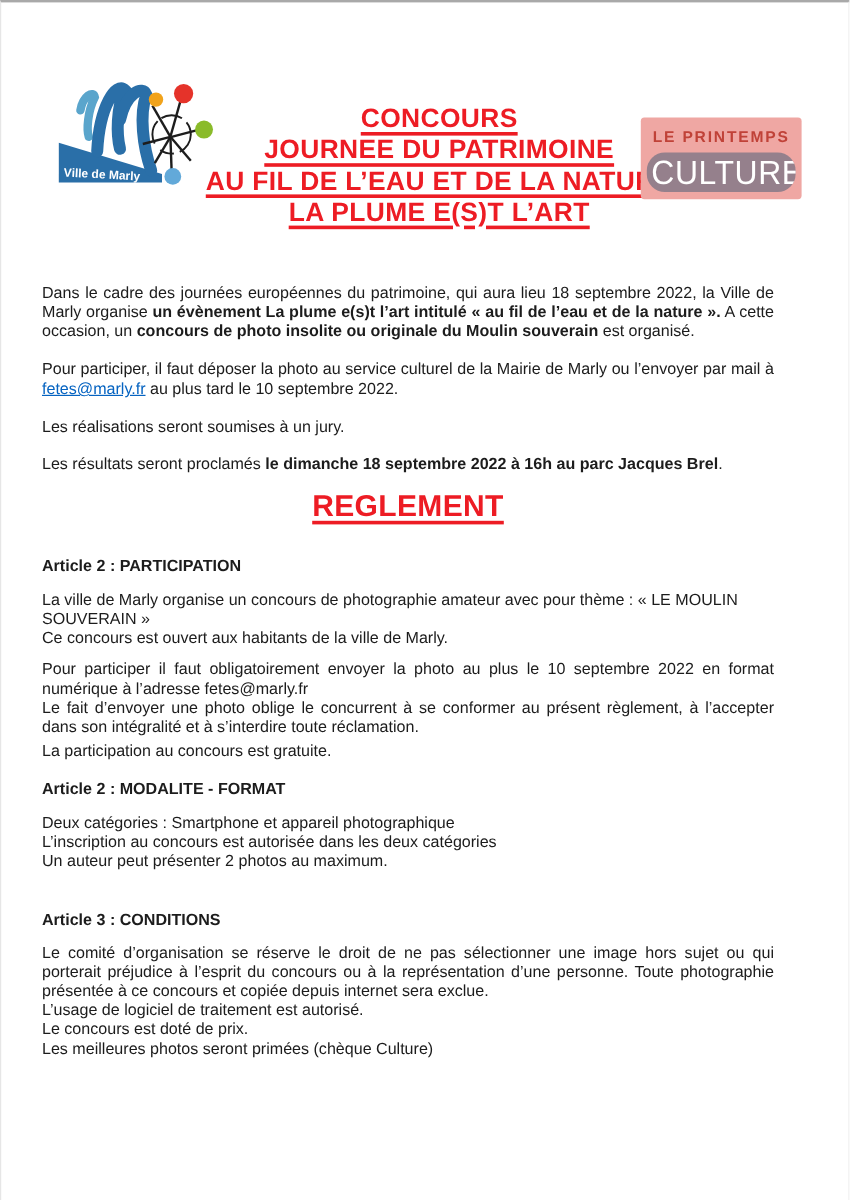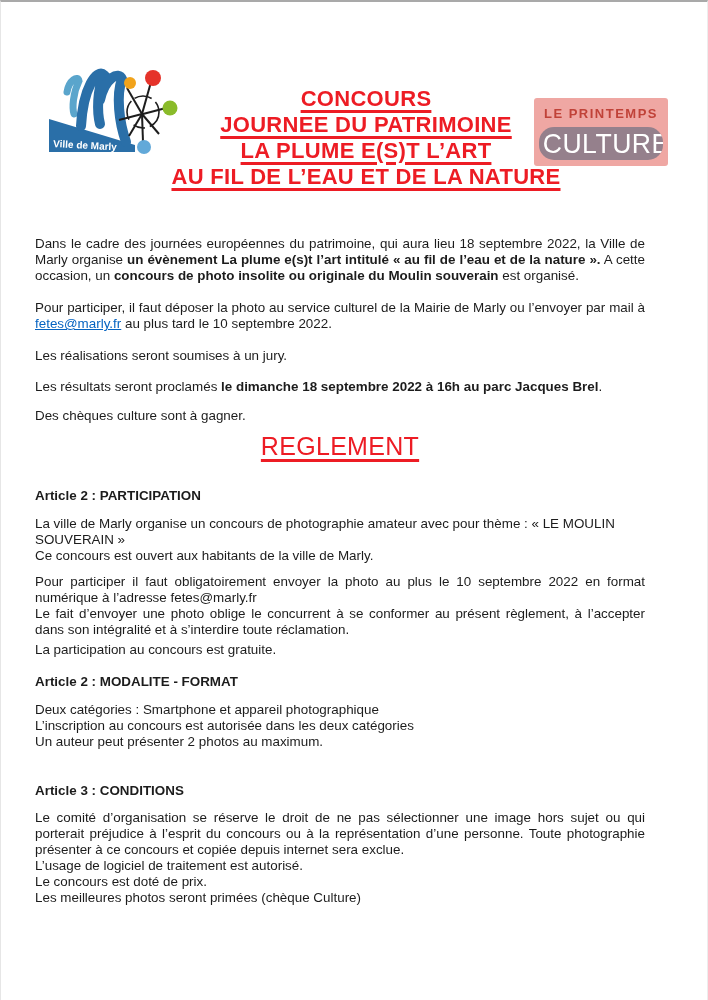--- a/index.html
+++ b/index.html
@@ -40,21 +40,21 @@
   .content p{margin:0 0 16px;}
   .content p.tight{margin-bottom:0;}
   .content p.mb15{margin-bottom:15px;}
   .content p.mb13{margin-bottom:13px;}
   .content p.mt10{margin-top:10px;}
   .content p.mt15{margin-top:4px;}
   .just{text-align:justify;}
   b{font-weight:bold;}
   .reglement-title{
     margin:8px 0 28px; text-align:center; color:var(--title-red);
-    font-size:25px; line-height:28px; font-weight:normal;
+    font-size:25px; line-height:28px; font-weight:bold;
     text-decoration:underline; text-decoration-thickness:3px; text-underline-offset:4px; letter-spacing:.3px;
   }
   .content h3{margin:16px 0 12px; font-size:13.4px; line-height:16px; font-weight:bold;}
   .content h3.a3{margin-top:33px; margin-bottom:11px;}
   .maillink{color:var(--link-blue); text-decoration:underline; cursor:pointer;}
   .marly-banner-text{font-size:10px; font-weight:bold; fill:#fff;}
 </style>
 </head>
 <body>
 
@@ -82,57 +82,56 @@
     </g>
     <circle cx="83" cy="21" r="6" style="fill:var(--dot-orange)"></circle>
     <circle cx="106" cy="16" r="8" style="fill:var(--dot-red)"></circle>
     <circle cx="123" cy="46" r="7.5" style="fill:var(--dot-green)"></circle>
     <circle cx="97" cy="85" r="7" style="fill:var(--dot-light-blue)"></circle>
   </svg>
 
   <div class="title-block">
     <div class="title-line">CONCOURS</div>
     <div class="title-line">JOURNEE DU PATRIMOINE</div>
+    <div class="title-line">AU FIL DE L’EAU ET DE LA NATURE</div>
     <div class="title-line">LA PLUME E(S)T L’ART</div>
-    <div class="title-line">AU FIL DE L’EAU ET DE LA NATURE</div>
   </div>
 
   <div class="printemps-logo">
     <div class="printemps-top">LE PRINTEMPS</div>
     <div class="printemps-bottom">
       <span>CULTUREL</span>
     </div>
   </div>
 
   <div class="content">
 
     <p class="just"><span>Dans le cadre des journées européennes du patrimoine, qui aura lieu 18 septembre 2022, la Ville de Marly organise </span><b>un évènement La plume e(s)t l’art intitulé « au fil de l’eau et de la nature ».</b><span> A cette occasion, un </span><b>concours de photo insolite ou originale du Moulin souverain</b><span> est organisé.</span></p>
 
     <p class="just"><span>Pour participer, il faut déposer la photo au service culturel de la Mairie de Marly ou l’envoyer par mail à </span><a href="#" class="maillink">fetes@marly.fr</a><span> au plus tard le 10 septembre 2022.</span></p>
 
     <p class="mb15">Les réalisations seront soumises à un jury.</p>
 
     <p class="mb13"><span>Les résultats seront proclamés </span><b>le dimanche 18 septembre 2022 à 16h au parc Jacques Brel</b><span>.</span></p>
 
-    <p class="tight">Des chèques culture sont à gagner.</p>
 
     <h2 class="reglement-title">REGLEMENT</h2>
 
     <h3>Article 2 : PARTICIPATION</h3>
     <p class="tight">La ville de Marly organise un concours de photographie amateur avec pour thème : « LE MOULIN SOUVERAIN »</p>
     <p class="tight">Ce concours est ouvert aux habitants de la ville de Marly.</p>
     <p class="just tight mt10">Pour participer il faut obligatoirement envoyer la photo au plus le 10 septembre 2022 en format numérique à l’adresse fetes@marly.fr</p>
     <p class="just tight">Le fait d’envoyer une photo oblige le concurrent à se conformer au présent règlement, à l’accepter dans son intégralité et à s’interdire toute réclamation.</p>
     <p class="tight mt15">La participation au concours est gratuite.</p>
 
     <h3>Article 2 : MODALITE - FORMAT</h3>
     <p class="tight">Deux catégories : Smartphone et appareil photographique</p>
     <p class="tight">L’inscription au concours est autorisée dans les deux catégories</p>
     <p class="tight">Un auteur peut présenter 2 photos au maximum.</p>
 
     <h3 class="a3">Article 3 : CONDITIONS</h3>
-    <p class="just tight">Le comité d’organisation se réserve le droit de ne pas sélectionner une image hors sujet ou qui porterait préjudice à l’esprit du concours ou à la représentation d’une personne. Toute photographie présenter à ce concours et copiée depuis internet sera exclue.</p>
+    <p class="just tight">Le comité d’organisation se réserve le droit de ne pas sélectionner une image hors sujet ou qui porterait préjudice à l’esprit du concours ou à la représentation d’une personne. Toute photographie présentée à ce concours et copiée depuis internet sera exclue.</p>
     <p class="tight">L’usage de logiciel de traitement est autorisé.</p>
     <p class="tight">Le concours est doté de prix.</p>
     <p class="tight">Les meilleures photos seront primées (chèque Culture)</p>
 
   </div>
 </div>
 
 </body></html>

